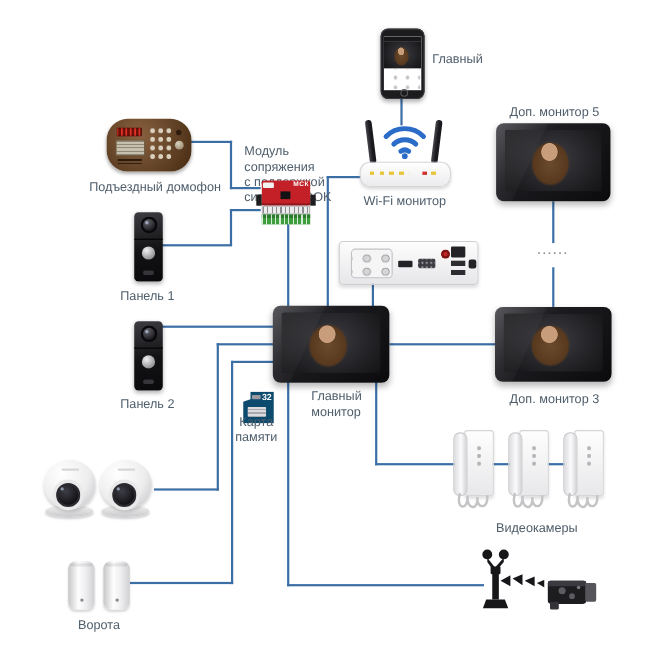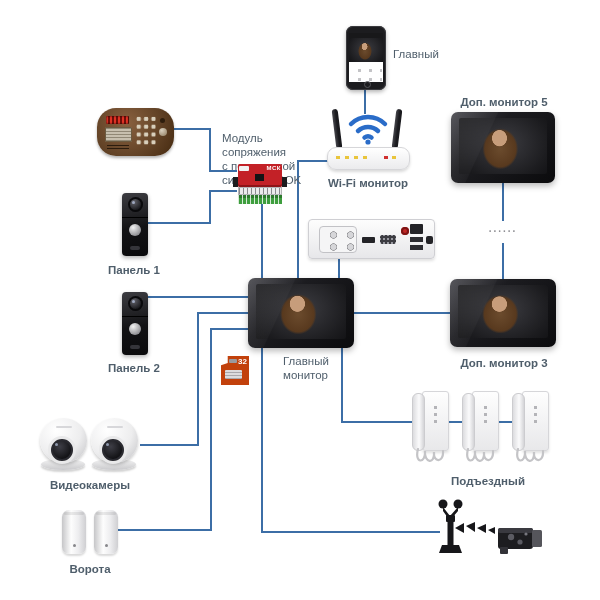--- a/index.html
+++ b/index.html
@@ -1,21 +1,21 @@
 <!DOCTYPE html>
 <html><head>
 <meta charset="utf-8">
 <style>
   html,body{margin:0;padding:0;background:#fff;}
   #canvas{position:relative;width:600px;height:600px;background:#fff;overflow:hidden;
           font-family:"Liberation Sans",sans-serif;}
   .ln{position:absolute;background:#3c6ea6;}
   .v{width:2px;} .h{height:2px;}
   .lbl{position:absolute;font-size:11.5px;color:#4f5e6b;line-height:1.22;white-space:pre-line;}
-  .ctr{text-align:center;font-weight:bold;}
+  .ctr{text-align:center;}
 
   
   .phone{position:absolute;left:346px;top:26px;width:40px;height:64px;background:#1c1c1f;
          border-radius:7px;box-shadow:0 2px 4px rgba(0,0,0,.3), inset 0 0 0 1px #3a3a3e;}
   .phone-scr{position:absolute;left:3px;right:3px;top:7px;bottom:8px;background:#fff;overflow:hidden;}
   .phone-top{position:absolute;left:0;right:0;top:0;height:5px;background:#18181a;}
   .phone-photo{position:absolute;left:0;right:0;top:5px;height:24px;}
   .phone-ui{position:absolute;left:1px;right:1px;bottom:1px;height:18px;
             background-image:radial-gradient(circle,#c3c3c6 1.4px,rgba(0,0,0,0) 1.9px);
             background-size:11px 9px;background-position:4px 3px;}
@@ -102,21 +102,21 @@
        background:linear-gradient(170deg,#3c3c41,#121214 55%,#0a0a0c);box-shadow:0 2px 4px rgba(0,0,0,.3);}
   .pnl-cam{position:absolute;left:50%;top:4px;width:15px;height:15px;margin-left:-7.5px;border-radius:50%;
            background:radial-gradient(circle at 38% 32%,#63636b,#1b1b1f 60%);box-shadow:inset 0 0 0 2px #09090b;}
   .pnl-cam::after{content:"";position:absolute;left:4px;top:4px;width:3px;height:3px;border-radius:50%;background:#9ea8c0;}
   .pnl-div{position:absolute;left:0;right:0;top:24px;height:1px;background:#000;}
   .pnl-btn{position:absolute;left:50%;top:31px;width:12px;height:12px;margin-left:-6px;border-radius:50%;
            background:radial-gradient(circle at 35% 30%,#f2f2f2,#8e8e92 75%);}
   .pnl-slot{position:absolute;left:50%;bottom:6px;width:10px;height:4px;margin-left:-5px;border-radius:2px;background:#35353a;}
 
   
-  .sd{position:absolute;left:221px;top:356px;width:28px;height:29px;background:#c2410c;
+  .sd{position:absolute;left:221px;top:356px;width:28px;height:29px;background:#0c4a6e;
       clip-path:polygon(24% 0,100% 0,100% 100%,0 100%,0 32%,24% 24%);}
   .sd-num{position:absolute;right:2px;top:1px;font-size:8px;font-weight:bold;color:#fff;}
   .sd-logo{position:absolute;left:8px;top:3px;width:8px;height:4px;background:#9a9a9e;border-radius:1px;}
   .sd-stick{position:absolute;left:4px;top:14px;width:17px;height:9px;background:#dcdcde;border-radius:1px;
             background-image:repeating-linear-gradient(0deg,#a9a9ad 0 1px,rgba(0,0,0,0) 1px 3px);}
 
   
   .cam{position:absolute;width:56px;height:53px;}
   .cam-base{position:absolute;left:5px;bottom:0;width:44px;height:11px;border-radius:50%;
             background:linear-gradient(#f4f4f4,#c9c9cc);box-shadow:0 2px 2px rgba(0,0,0,.18);}
@@ -198,20 +198,21 @@
   <div class="lbl" style="left:393px;top:47px">Главный</div>
 
   <div class="dmf">
     <div class="dmf-disp"></div>
     <div class="dmf-label"></div>
     <div class="dmf-slots"></div>
     <div class="dmf-keys"></div>
     <div class="dmf-peep"></div>
     <div class="dmf-spk"></div>
   </div>
+  <div class="lbl ctr" style="left:75px;top:164px;width:132px">Подъездный домофон</div>
 
   <div class="lbl" style="left:222px;top:131px;width:104px">Модуль сопряжения
 с поддержкой
 сигнала HOOK</div>
   <div class="mod">
     <div class="mod-tab" style="left:-3px"></div>
     <div class="mod-tab" style="right:-3px"></div>
     <div class="mod-board"></div>
     <div class="mod-logo"></div>
     <div class="mod-chip"></div>
@@ -275,34 +276,35 @@
     <div class="pnl-btn"></div>
     <div class="pnl-slot"></div>
   </div>
   <div class="lbl ctr" style="left:94px;top:361px;width:80px">Панель 2</div>
 
   <div class="sd">
     <div class="sd-logo"></div>
     <div class="sd-num">32</div>
     <div class="sd-stick"></div>
   </div>
+  <div class="lbl ctr" style="left:195px;top:377px;width:76px">Карта
+памяти</div>
 
   <div class="cam" style="left:36px;top:417px">
     <div class="cam-base"></div>
     <div class="cam-ball"></div>
     <div class="cam-line"></div>
     <div class="cam-lens"></div>
   </div>
   <div class="cam" style="left:87px;top:417px">
     <div class="cam-base"></div>
     <div class="cam-ball"></div>
     <div class="cam-line"></div>
     <div class="cam-lens"></div>
   </div>
-  <div class="lbl ctr" style="left:38px;top:478px;width:104px">Видеокамеры</div>
 
   <div class="sns" style="left:62px;top:510px"></div>
   <div class="sns" style="left:94px;top:510px"></div>
   <div class="lbl ctr" style="left:48px;top:562px;width:84px">Ворота</div>
 
   <div class="hs" style="left:412px">
     <div class="hs-body"></div>
     <div class="hs-tube"></div>
     <div class="hs-btns"></div>
     <svg class="hs-cord" width="32" height="20" viewBox="0 0 32 20">
@@ -318,21 +320,21 @@
     </svg>
   </div>
   <div class="hs" style="left:512px">
     <div class="hs-body"></div>
     <div class="hs-tube"></div>
     <div class="hs-btns"></div>
     <svg class="hs-cord" width="32" height="20" viewBox="0 0 32 20">
       <path d="M4 1 C 0 16, 12 16, 11 3 C 10 15, 21 17, 20 4 C 19 15, 30 15, 29 3" fill="none" stroke="#c4c4c7" stroke-width="2.2" stroke-linecap="round"></path>
     </svg>
   </div>
-  <div class="lbl ctr" style="left:436px;top:474px;width:104px">Подъездный</div>
+  <div class="lbl ctr" style="left:436px;top:474px;width:104px">Видеокамеры</div>
 
   <svg class="gate-svg" width="62" height="60" viewBox="0 0 62 60">
     <g fill="#17171a">
       <circle cx="10" cy="7" r="4.5"></circle>
       <circle cx="25" cy="7" r="4.5"></circle>
       <path d="M10 10 L17 19 L25 10 L25 14 L19 21 L15 21 L10 14 Z"></path>
       <rect x="13" y="18" width="9" height="7" rx="1"></rect>
       <rect x="14.5" y="24" width="6" height="24"></rect>
       <path d="M9 48 h17 l3 8 h-23 z"></path>
       <path d="M22 31 l9 -5 v10 z"></path>

